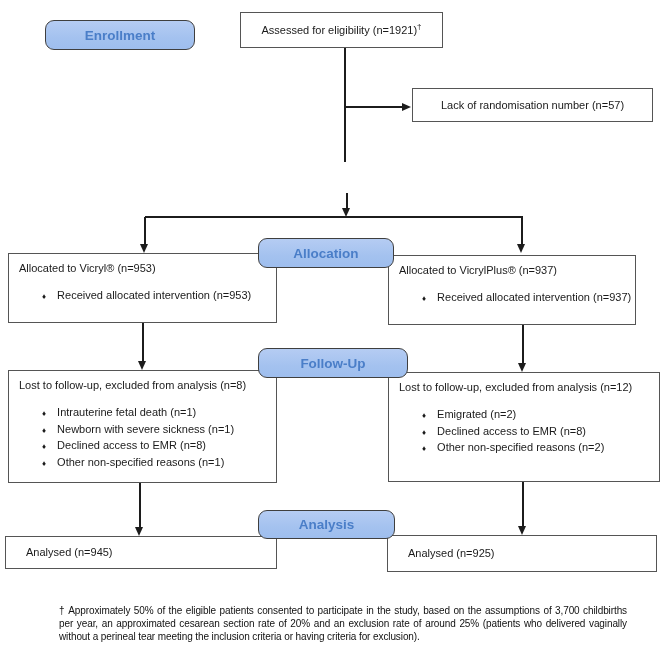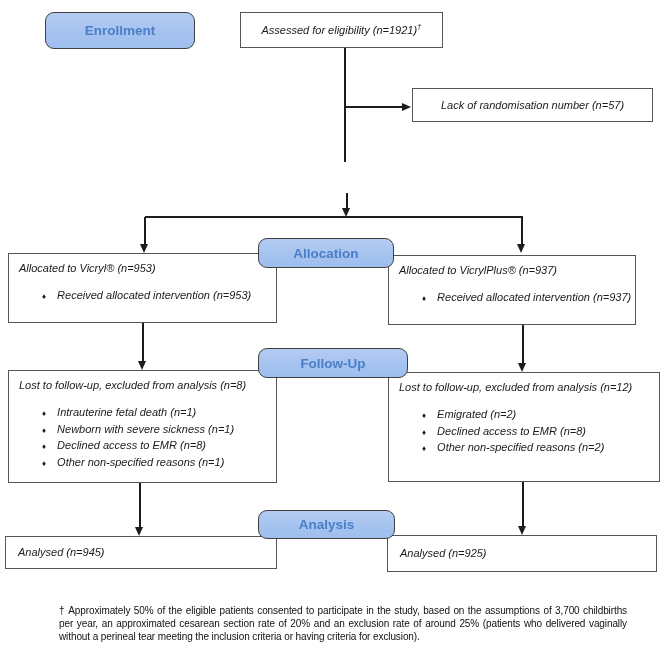--- a/index.html
+++ b/index.html
@@ -1,23 +1,23 @@
 <!DOCTYPE html>
 <html><head>
 <meta charset="utf-8">
 <style>
   html,body{margin:0;padding:0;background:#fff;}
   .canvas{position:relative;width:669px;height:664px;background:#ffffff;
           font-family:"Liberation Sans",sans-serif;color:#1a1a1a;overflow:hidden;}
 
   
   .fbox{position:absolute;background:#ffffff;border:1.5px solid #555555;
-        box-sizing:border-box;font-size:11px;line-height:13px;z-index:1;font-style:italic;}
+        box-sizing:border-box;font-size:11px;line-height:13px;z-index:1;}
   .fbox.centered{display:flex;align-items:center;justify-content:center;text-align:center;}
-  .fbox.leftpad{display:flex;align-items:center;padding-left:12px;}
+  .fbox.leftpad{display:flex;align-items:center;padding-left:20px;}
   .box-title{margin:8px 10px 0 10px;}
   .bullets{margin-top:13px;}
   .bullet{display:flex;align-items:baseline;padding-left:33px;line-height:15.5px;}
   .diamond{font-size:8px;margin-right:11px;flex:0 0 auto;}
   sup{font-size:8px;line-height:0;}
 
   
   .stage{position:absolute;z-index:5;display:flex;align-items:center;justify-content:center;
          background:linear-gradient(180deg,#b5ccf3 0%,#a4c2ef 60%,#9ebeee 100%);
          border:1.6px solid #3f3f3f;border-radius:9px;
@@ -35,21 +35,21 @@
 
   .footnote{position:absolute;left:45px;top:594px;width:568px;
             font-size:10px;line-height:13px;text-align:justify;
             letter-spacing:-0.1px;color:#111111;z-index:1;margin-left:14px;}
 </style>
 </head>
 <body>
 
 <div class="canvas">
 
-  <div class="stage" style="left:45px;top:12px;width:150px;height:37px;">Enrollment</div>
+  <div class="stage" style="left:45px;top:20px;width:150px;height:30px;">Enrollment</div>
   <div class="stage" style="left:258px;top:238px;width:136px;height:30px;">Allocation</div>
   <div class="stage" style="left:258px;top:348px;width:150px;height:30px;">Follow-Up</div>
   <div class="stage" style="left:258px;top:510px;width:137px;height:29px;">Analysis</div>
 
   <div class="vline" style="left:344px;top:48px;height:114px;"></div>
   <div class="hline" style="left:344px;top:106px;width:59px;"></div>
   <div class="arr-r" style="left:402px;top:102.5px;"></div>
 
   <div class="vline" style="left:346px;top:193px;height:16px;"></div>
   <div class="arr-d" style="left:342px;top:208px;"></div>

